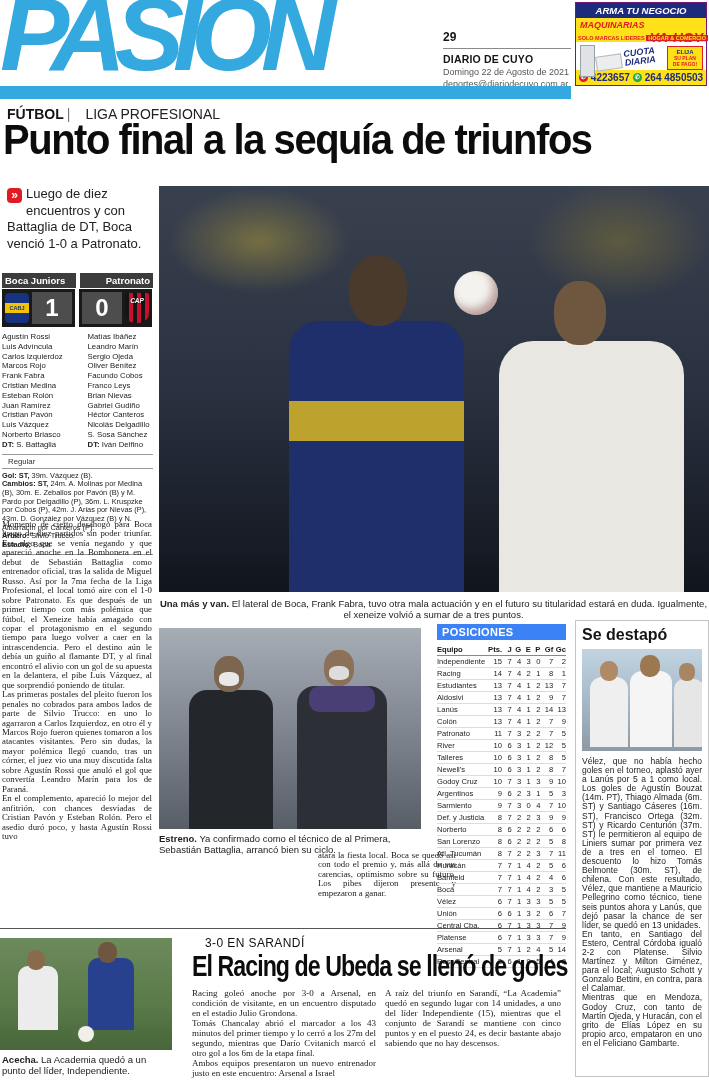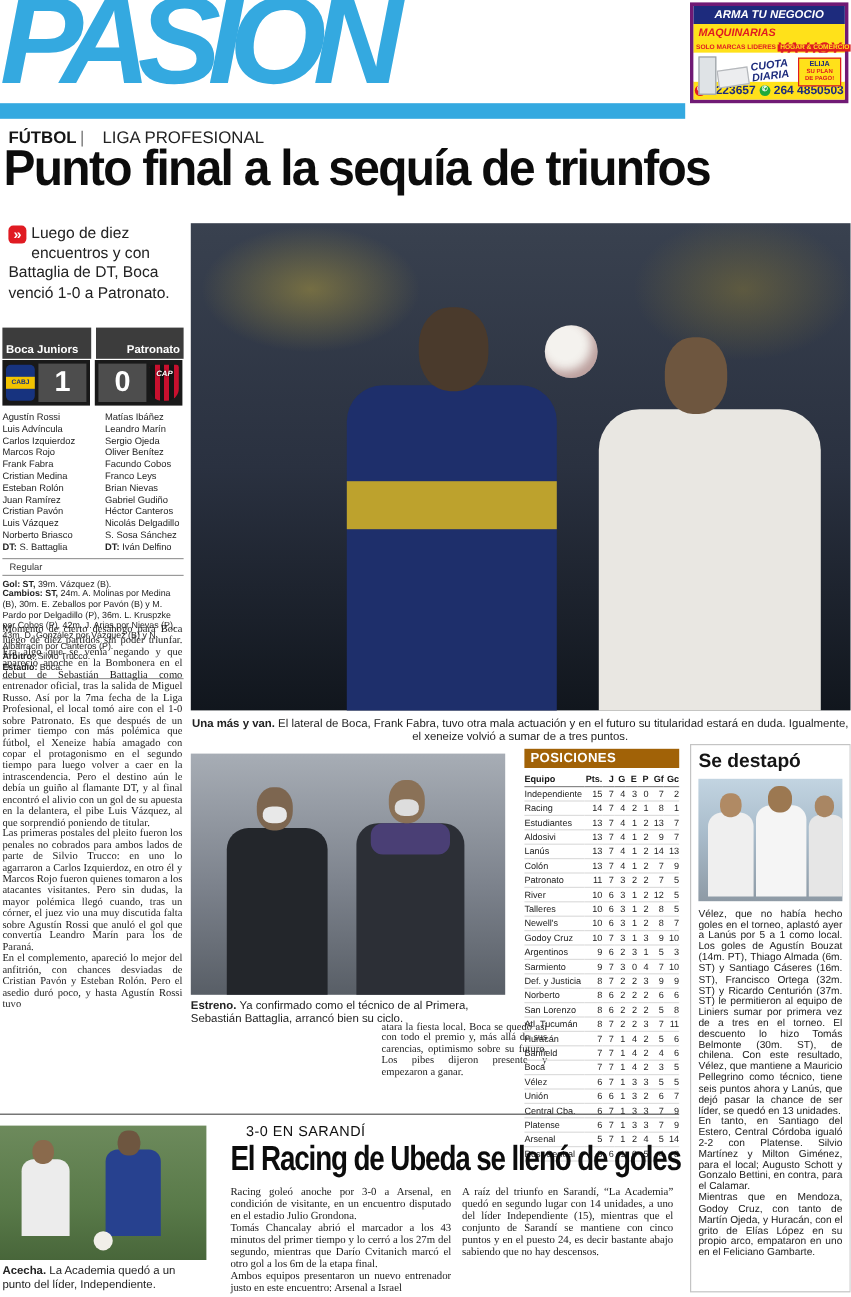--- a/index.html
+++ b/index.html
@@ -10,21 +10,21 @@
   .logo{position:absolute;left:0px;top:-16px;font-size:104px;font-weight:bold;font-style:italic;
         color:#34a9e0;letter-spacing:-11px;line-height:100px;white-space:nowrap;}
   .pageinfo{position:absolute;left:443px;top:30px;width:128px;}
   .pageinfo .pnum{font-weight:bold;font-size:12px;}
   .pageinfo .rule{border-bottom:1px solid #8a8a8a;margin:4px 0 4px 0;}
   .pageinfo .pname{font-weight:bold;font-size:10.5px;letter-spacing:.2px;}
   .pageinfo .pdate,.pageinfo .pmail{font-size:9px;color:#555;margin-top:2px;}
   .bluebar{position:absolute;left:0;top:86px;width:571px;height:13px;background:#34a9e0;}
 
   
-  .ad{position:absolute;left:575px;top:2px;width:132px;height:84px;border:3px solid #701a75;
+  .ad{position:absolute;left:575px;top:2px;width:132px;height:84px;border:1px solid #701a75;
       display:flex;flex-direction:column;box-sizing:border-box;background:#fff;}
   .ad-top{background:#1d2b7d;color:#fff;font-weight:bold;font-style:italic;font-size:9.5px;
           text-align:center;padding:2px 0;}
   .ad-brand{background:#ffe11a;position:relative;height:24px;}
   .ad-brand .maq{position:absolute;left:4px;top:2px;color:#e01b22;font-style:italic;font-weight:bold;font-size:9px;}
   .ad-brand .yahoy{position:absolute;right:3px;top:12px;color:#e01b22;font-weight:bold;font-size:14px;font-style:italic;}
   .ad-brand .subs{position:absolute;left:2px;bottom:1px;font-size:5.5px;font-weight:bold;white-space:nowrap;}
   .ad-brand .subs .s1{color:#e01b22;}
   .ad-brand .subs .s2{background:#e01b22;color:#ffe11a;padding:0 2px;}
   .ad-mid{flex:1;position:relative;background:#fff;}
@@ -87,21 +87,21 @@
   .b1-head{left:27px;top:12px;width:18px;height:20px;border-radius:45%;background:#8a6a4c;}
   .b2-body{left:88px;top:20px;width:46px;height:72px;border-radius:10px 10px 0 0;background:#27418f;}
   .b2-head{left:98px;top:4px;width:19px;height:21px;border-radius:45%;background:#6e5640;}
   .bball{left:78px;top:88px;width:16px;height:16px;border-radius:50%;background:#f1efe9;}
   .cap-bottom{left:2px;top:1054px;width:168px;}
 
   
   .match{position:absolute;left:2px;top:273px;width:151px;}
   .sb-strips,.sb-score{display:flex;gap:4px;}
   .strip{width:95px;box-sizing:border-box;background:#3c3c3c;color:#fff;font-weight:bold;font-size:9.5px;
-         padding:13px 3px;height:15px;}
+         padding:2px 3px;height:15px;}
   .strip.away{text-align:right;}
   .panel{width:73px;height:38px;background:#191919;display:flex;align-items:center;box-sizing:border-box;padding:3px;gap:3px;margin-top:1px;}
   .score{flex:1;height:32px;background:#4d4d4d;color:#fff;font-weight:bold;font-size:24px;
          display:flex;align-items:center;justify-content:center;}
   .crest{width:24px;height:30px;position:relative;flex:none;}
   .crest.boca{background:#17337f;border-radius:4px;}
   .crest.boca .band{position:absolute;left:0;top:10px;width:100%;height:10px;background:#f2c300;
                     color:#17337f;font-weight:bold;font-size:5.5px;text-align:center;line-height:10px;}
   .crest.pat{background:repeating-linear-gradient(90deg,#141414 0 4px,#c8102e 4px 8px);border-radius:2px 2px 10px 10px;}
   .crest.pat .cap{position:absolute;left:0;top:4px;width:100%;text-align:center;color:#fff;
@@ -115,21 +115,21 @@
   
   .serifcol{font-family:"Liberation Serif",serif;font-size:8.8px;line-height:9.45px;
             text-align:justify;color:#1a1a1a;}
   .serifcol p{margin:0;}
   .col-left{position:absolute;left:2px;top:520px;width:150px;}
   .col-mid1{position:absolute;left:159px;top:851px;width:147px;}
   .col-mid2{position:absolute;left:318px;top:851px;width:138px;}
 
   
   .standings{position:absolute;left:437px;top:624px;width:129px;}
-  .st-head{background:#a16207;color:#fff;font-weight:bold;font-size:11px;padding:2px 0 2px 5px;letter-spacing:.3px;}
+  .st-head{background:#3b82f6;color:#fff;font-weight:bold;font-size:11px;padding:2px 0 2px 5px;letter-spacing:.3px;}
   table.st{width:100%;border-collapse:collapse;table-layout:fixed;margin-top:4px;font-size:7.6px;}
   table.st th{font-weight:bold;text-align:left;border-bottom:1px solid #888;padding:1px 0;}
   table.st td{border-bottom:1px solid #ddd;padding:1px 0;height:7.6px;color:#222;}
   table.st .num{text-align:right;}
   table.st col.team{width:47px;} table.st col.pts{width:14px;} table.st col.n{width:9px;} table.st col.g{width:12px;}
 
   
   .sidebar{position:absolute;left:575px;top:620px;width:134px;height:457px;border:1px solid #c4c4c4;
            box-sizing:border-box;padding:5px 6px;}
   .sidebar h2{margin:0 0 5px 0;font-size:16px;}
@@ -143,20 +143,27 @@
           transform:scaleX(.8);transform-origin:left top;white-space:nowrap;color:#0c0c0c;}
   .b-col1{position:absolute;left:192px;top:988px;width:184px;font-size:9px;line-height:10px;}
   .b-col2{position:absolute;left:385px;top:988px;width:176px;font-size:9px;line-height:10px;}
 </style>
 </head>
 <body>
 
 <div class="page">
 
   <div class="logo">PASION</div>
+  <div class="pageinfo">
+    <div class="pnum">29</div>
+    <div class="rule"></div>
+    <div class="pname">DIARIO DE CUYO</div>
+    <div class="pdate">Domingo 22 de Agosto de 2021</div>
+    <div class="pmail">deportes@diariodecuyo.com.ar</div>
+  </div>
 
   <div class="ad">
     <div class="ad-top">ARMA TU NEGOCIO</div>
     <div class="ad-brand">
       <span class="maq">MAQUINARIAS</span>
       <span class="yahoy">YA·HOY</span>
       <span class="subs"><span class="s1">SOLO MARCAS LIDERES</span> <span class="s2">HOGAR &amp; COMERCIO</span></span>
     </div>
     <div class="ad-mid">
       <div class="fridge"></div>

